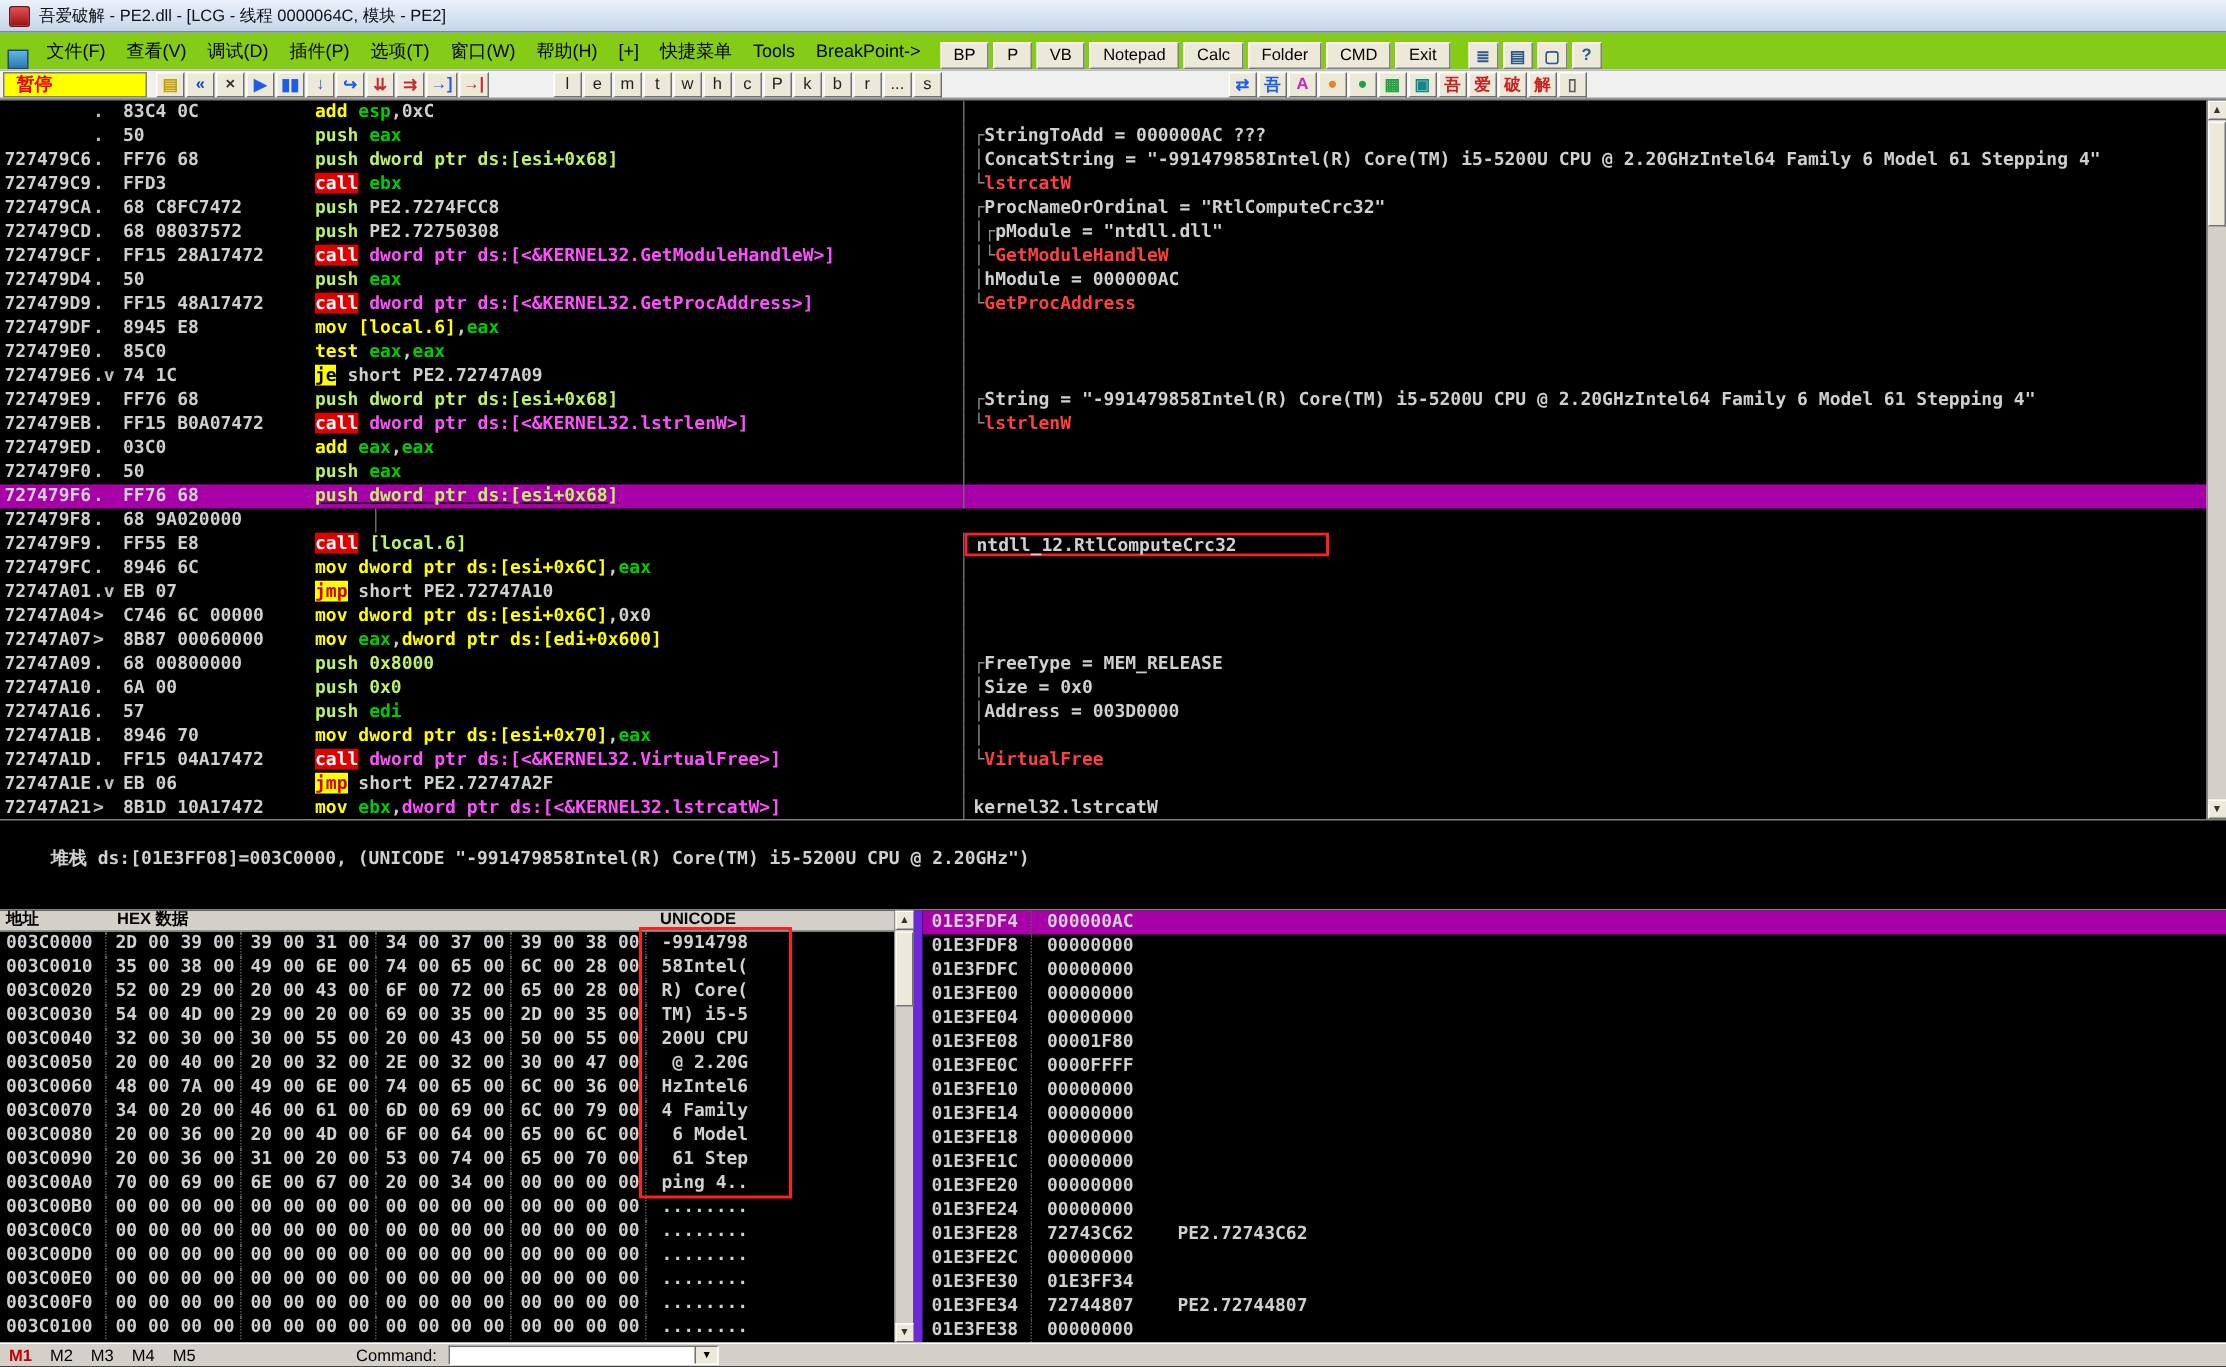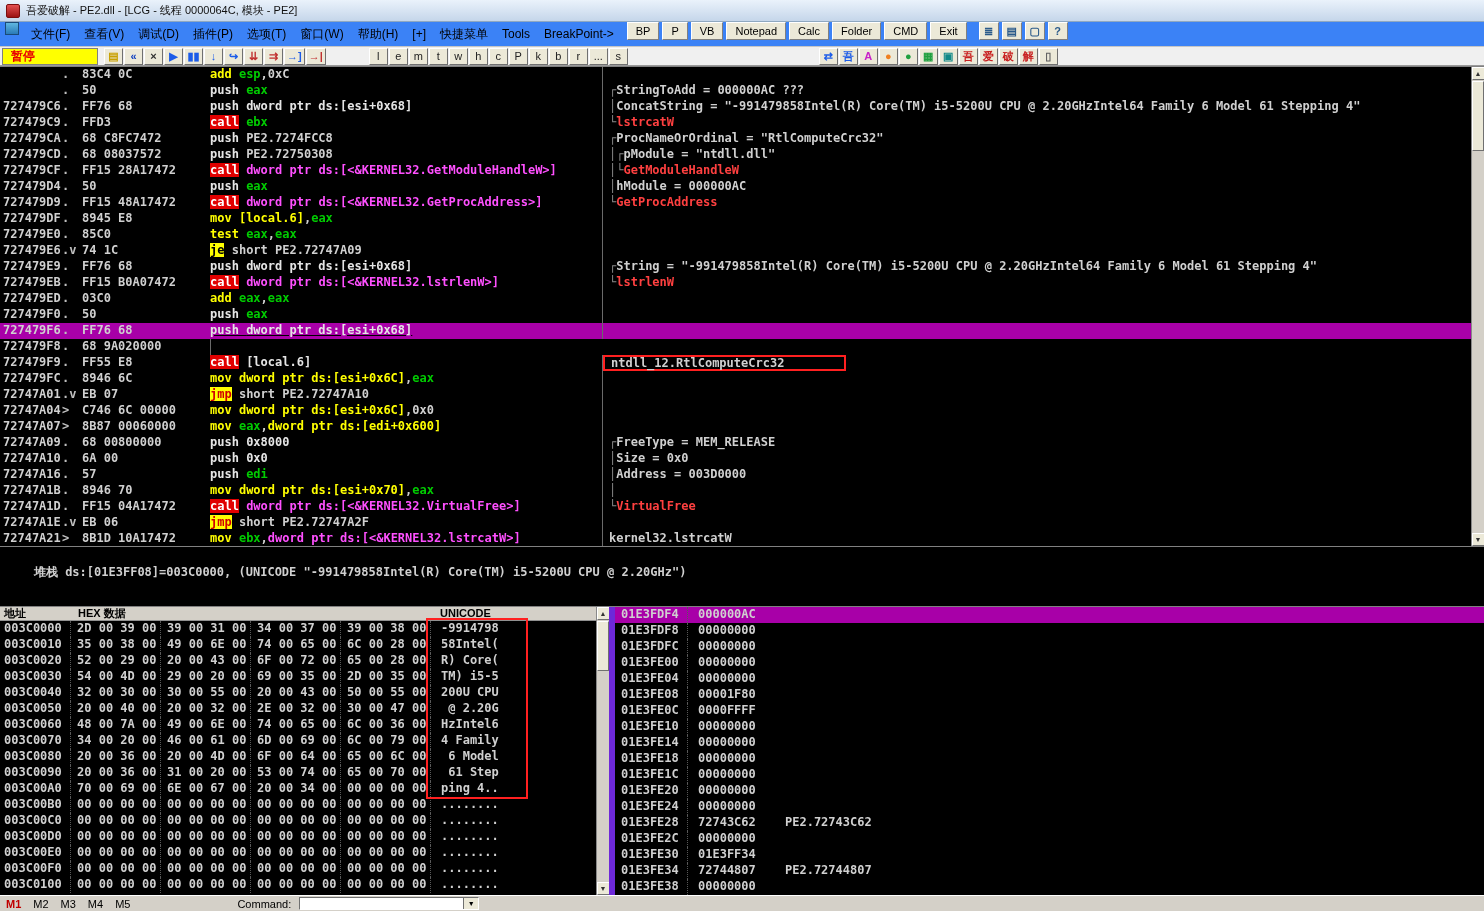--- a/index.html
+++ b/index.html
@@ -2,21 +2,21 @@
 <html style="--sel: #A800A8; --redbox: #FF2020; --callbg: #E00000; --jumpbg: #FFFF00; --apired: #FF4040; --pausebg: #FFFF00; --pausefg: #E80000;"><head>
 <meta charset="utf-8">
 <style>
   *{box-sizing:border-box;}
   html,body{margin:0;padding:0;background:#555;}
   .screen{width:1484px;height:911px;background:#000;display:flex;flex-direction:column;overflow:hidden;position:relative;font-family:"Liberation Sans",sans-serif;}
 
   
   .titlebar{flex:0 0 22px;background:linear-gradient(#eaf2fb,#c5d6ea);display:flex;align-items:center;padding:0 6px;font-size:11px;color:#111;gap:6px;border-bottom:1px solid #8fa8c0;}
   .appicon{width:14px;height:14px;background:linear-gradient(#e35050,#9c1212);border:1px solid #7a0d0d;border-radius:2px;flex:none;}
-  .menubar{flex:0 0 25px;background:#3b82f6;display:flex;align-items:flex-start;font-size:12px;color:#000;border-bottom:1px solid #c6c6c6;padding-left:2px;}
+  .menubar{flex:0 0 25px;background:#84cc16;display:flex;align-items:flex-end;font-size:12px;color:#000;border-bottom:1px solid #c6c6c6;padding-left:2px;}
   .mdiicon{width:14px;height:13px;margin:0 5px 0 3px;background:linear-gradient(#5fb7e0,#2a7ab8);border:1px solid #1a4a78;flex:none;}
   #menu-items{display:flex;align-items:stretch;height:100%;}
   .mitem{display:flex;align-items:center;padding:0 7px;cursor:default;}
   #menu-quick{display:flex;align-items:center;gap:3px;margin-left:6px;}
   .qbtn{display:flex;align-items:center;justify-content:center;padding:1px 8px;background:#ece9d8;border:1px solid;border-color:#fff #808080 #808080 #fff;font-size:11px;height:18px;cursor:default;}
   #menu-right{display:flex;align-items:center;gap:3px;margin-left:12px;}
   .mico{min-width:20px;padding:1px 3px;font-weight:bold;color:#2a5a8a;}
 
   .toolbar{flex:0 0 19px;background:#f0f0f0;display:flex;align-items:center;padding-left:2px;gap:1px;border-bottom:1px solid #9a9a9a;}
   .pausebox{width:96px;height:17px;background:var(--pausebg,#ff0);color:var(--pausefg,#e00);font-weight:bold;font-size:12px;border:1px solid #808080;display:flex;align-items:center;padding-left:8px;margin-right:5px;flex:none;}
@@ -28,22 +28,22 @@
 
   
   .disasm{flex:0 0 480px;position:relative;background:#000;border-top:1px solid #808080;overflow:hidden;}
   .drow{display:flex;height:16px;line-height:16px;font:bold 12px "DejaVu Sans Mono",monospace;white-space:pre;}
   .drow.sel{background:var(--sel,#a800a8);}
   .drow.sel .d-ins{text-decoration:underline;}
   .d-addr{width:62px;padding-left:3px;color:#d0d0d0;flex:none;margin-top:32px;}
   .d-flag{width:20px;color:#c0c0c0;flex:none;}
   .d-bytes{width:128px;color:#d0d0d0;overflow:hidden;flex:none;}
   .d-ins{width:392px;overflow:hidden;flex:none;}
-  .d-cmt{flex:1;border-left:1px solid #6a6a6a;padding-left:6px;overflow:hidden;}
-  .c-w{color:#d0d0d0;}.c-y{color:#ffff00;}.c-b{color:#e5e5e5;}.c-g{color:#00cc00;}
+  .d-cmt{flex:1;border-left:1px solid #6a6a6a;padding-left:6px;overflow:hidden;margin-left:40px;}
+  .c-w{color:#d0d0d0;}.c-y{color:#ffff00;}.c-b{color:#bef264;}.c-g{color:#00cc00;}
   .c-m{color:#ff50ff;}.c-r{color:var(--apired,#ff4040);}.c-gy{color:#8a8a8a;}
   .c-C{background:var(--callbg,#e00000);color:#fff;}
   .c-J{background:var(--jumpbg,#ff0);color:#000;}
   .c-Jr{background:var(--jumpbg,#ff0);color:#d00000;}
   .redbox{display:inline-block;border:2px solid var(--redbox,#f22);padding:0 60px 0 6px;margin-left:-6px;height:16px;line-height:12px;}
 
   
   .vscroll{position:absolute;top:0;right:0;bottom:0;width:13px;background:#d4d0c8;border-left:1px solid #888;display:flex;flex-direction:column;justify-content:space-between;align-items:center;font-size:7px;color:#333;}
   .sbtn{width:13px;height:13px;background:#ece9d8;border:1px solid;border-color:#fff #707070 #707070 #fff;display:flex;align-items:center;justify-content:center;flex:none;}
   .sthumb{position:absolute;left:0;width:12px;background:#ece9d8;border:1px solid;border-color:#fff #707070 #707070 #fff;}

